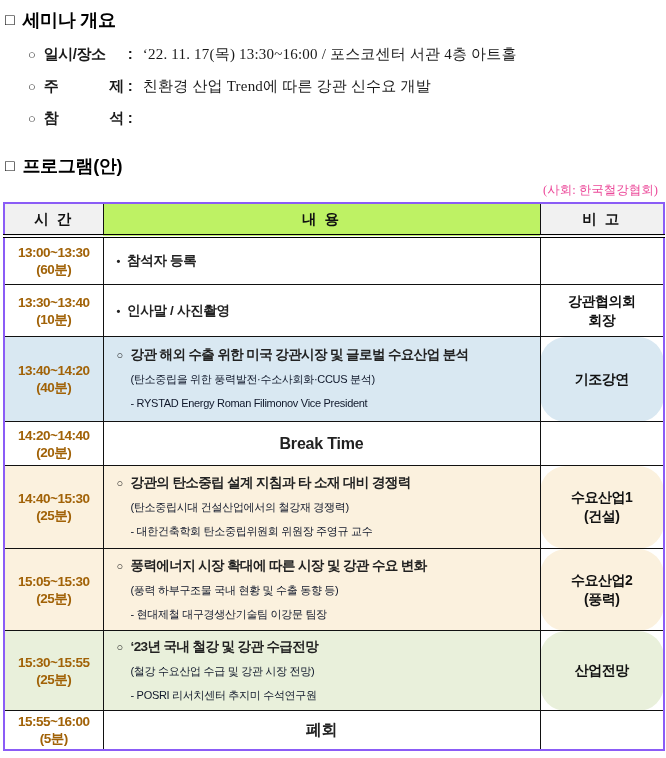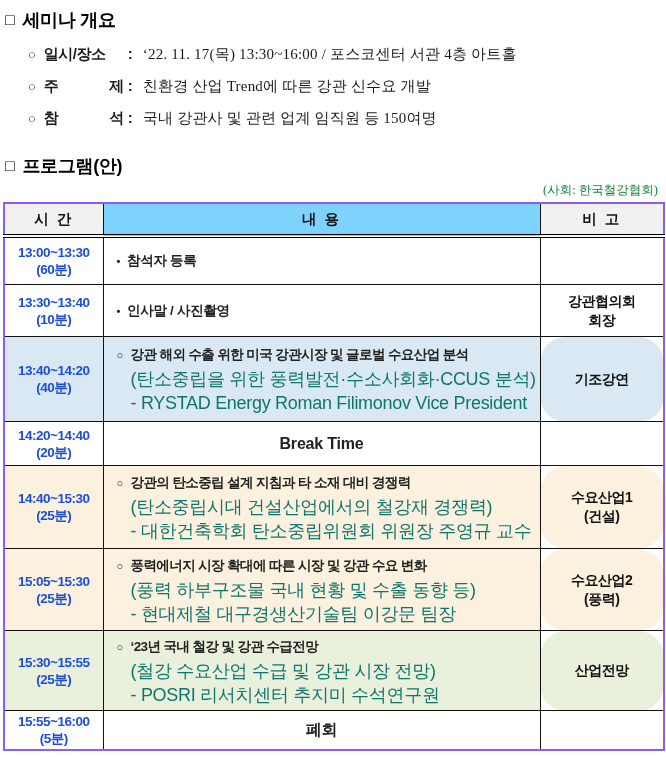--- a/index.html
+++ b/index.html
@@ -35,21 +35,21 @@
     font-family:"Liberation Sans",sans-serif;
     font-weight:bold;letter-spacing:-0.5px;
     text-align:justify;text-align-last:justify;
   }
   .ov-line .sep{margin:0 10px 0 4px;font-weight:bold;font-family:"Liberation Sans",sans-serif;}
   .ov-line .val{letter-spacing:0.2px;}
   
   .prog-title{margin-top:20px;}
   .host-note{
     text-align:right;margin:4px 8px 3px 0;
-    font-size:12.5px;color:#15803d;
+    font-size:12.5px;color:#ec4899;
     font-family:"Liberation Serif","DejaVu Serif",serif;
   }
   
   table.prog{
     border-collapse:collapse;
     margin:0 3px;width:660px;table-layout:fixed;
   }
   table.prog col.c-time{width:99px;}
   table.prog col.c-content{width:437px;}
   table.prog col.c-remark{width:124px;}
@@ -58,39 +58,39 @@
     padding:0;vertical-align:middle;
   }
   table.prog{border:2px solid #8b5cf6;}
   table.prog th{
     height:30px;font-size:14.5px;font-weight:bold;
     border-bottom:4px double #000;
     letter-spacing:2px;
   }
   td.time{
     text-align:center;font-weight:bold;font-size:13.5px;
-    line-height:17px;letter-spacing:-0.5px;color:#1d4ed8;
+    line-height:17px;letter-spacing:-0.5px;color:#a16207;
   }
   td.content{font-size:13px;color:#222;}
   td.content .dot-line{
     padding-left:13px;font-weight:bold;font-size:13.5px;
     letter-spacing:-0.3px;white-space:nowrap;
   }
   td.content .dot-line .b{font-size:11px;margin-right:7px;}
   td.content .center-line{
     text-align:center;font-weight:bold;font-size:16px;letter-spacing:-0.2px;
   }
   td.content .t-line{
     padding-left:13px;font-weight:bold;font-size:13.5px;
     letter-spacing:-0.6px;line-height:24px;white-space:nowrap;
   }
   td.content .t-line .b{font-size:11px;margin-right:8px;font-weight:normal;}
   td.content .s-line{
-    padding-left:27px;font-size:18px;letter-spacing:-0.3px;
-    line-height:24px;white-space:nowrap;color:#0f766e;
+    padding-left:27px;font-size:11px;letter-spacing:-0.3px;
+    line-height:24px;white-space:nowrap;color:#0f172a;
   }
   td.remark{
     text-align:center;font-weight:bold;font-size:14px;
     line-height:19px;letter-spacing:-0.5px;color:#111;border-radius:26px;
   }
   
   tr.r1 td{height:46px;} tr.r2 td{height:51px;}
   tr.r3 td{height:84px;} tr.r4 td{height:43px;}
   tr.r5 td{height:82px;} tr.r6 td{height:81px;}
   tr.r7 td{height:79px;} tr.r8 td{height:38px;}
@@ -115,40 +115,39 @@
     <div class="ov-line">
       <span class="bullet">○</span>
       <span class="lbl">주 제</span>
       <span class="sep">:</span>
       <span class="val">친환경 산업 Trend에 따른 강관 신수요 개발</span>
     </div>
     <div class="ov-line">
       <span class="bullet">○</span>
       <span class="lbl">참 석</span>
       <span class="sep">:</span>
-      <span class="val">국내 강관사 및 관련 업계 임직원 등 150여명</span>
     </div>
   </div>
 
   <div class="sec-title prog-title">
     <span class="marker">□</span>
     <span>프로그램(안)</span>
   </div>
   <div class="host-note">(사회: 한국철강협회)</div>
 
   <table class="prog">
     <colgroup>
         <col class="c-time">
         <col class="c-content">
         <col class="c-remark">
       </colgroup>
     <thead>
       <tr>
         <th style="background: rgb(241, 241, 241);">시 간</th>
-        <th style="background: #7dd3fc;">내 용</th>
+        <th style="background: #bef264;">내 용</th>
         <th style="background: rgb(241, 241, 241); margin-left: 20px;">비 고</th>
       </tr>
     </thead>
     <tbody>
       <tr class="r1">
         <td class="time">
           <div>13:00~13:30</div>
           <div>(60분)</div>
         </td>
         <td class="content">

